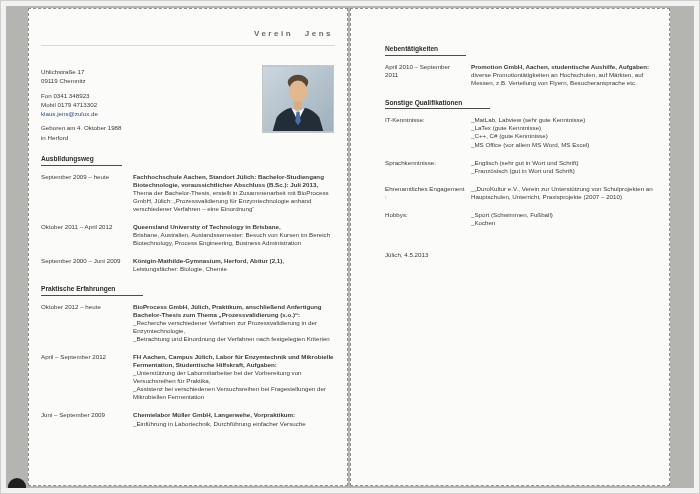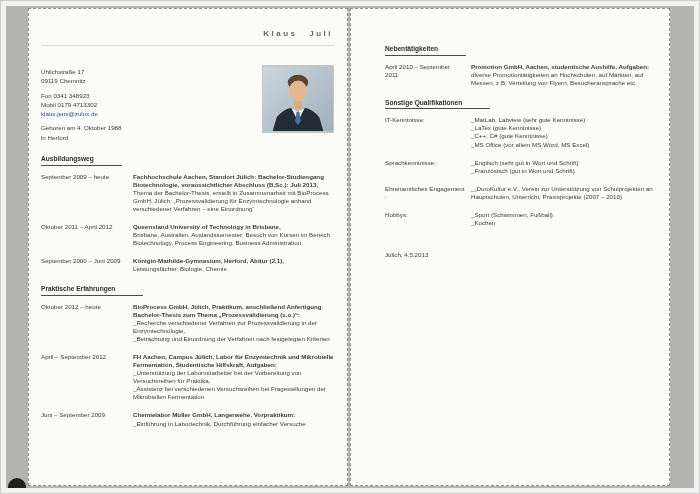--- a/index.html
+++ b/index.html
@@ -62,21 +62,21 @@
     width:18px; height:18px; border-radius:50%;
     background:#20201e;
   }
 </style>
 </head>
 <body>
 
 <div class="canvas">
 
   <div class="page page-left">
-    <div class="name">Klaus Juli</div>
+    <div class="name">Verein Jens</div>
     <div class="header-rule"></div>
 
     <div class="contact">
       <div>Uhlichstraße 17</div>
       <div>09119 Chemnitz</div>
       <div class="gap"></div>
       <div>Fon 0341 348923</div>
       <div>Mobil 0179 4713302</div>
       <div class="email">klaus.jens@zulux.de</div>
       <div class="gap"></div>

